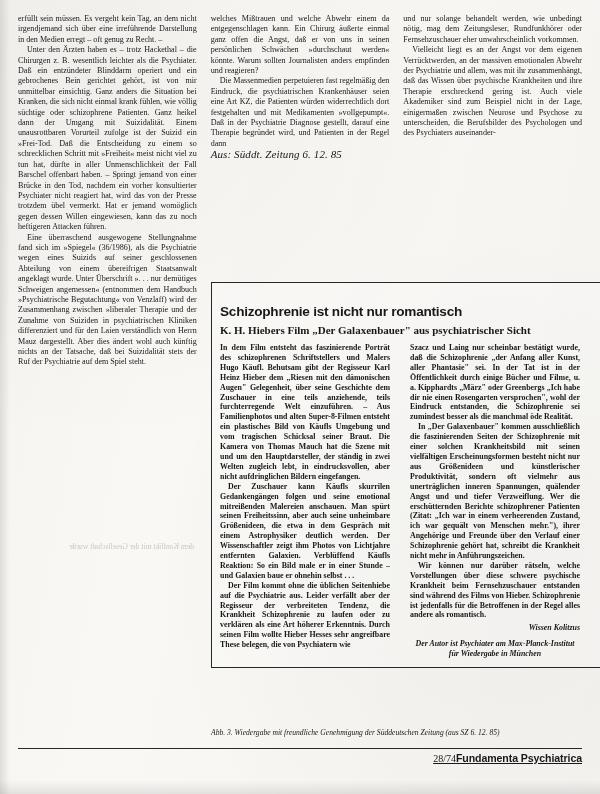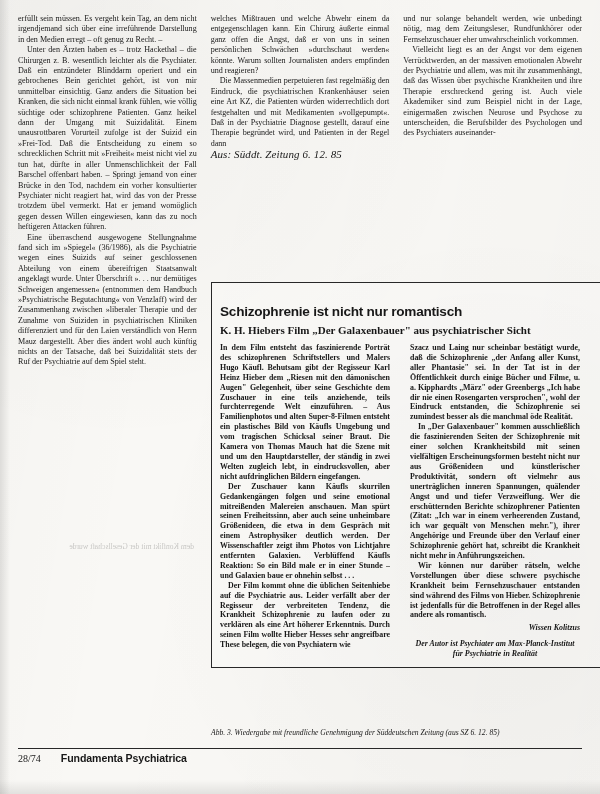--- a/index.html
+++ b/index.html
@@ -183,33 +183,33 @@
     height: 1.1px;
     background: #2a2a2a;
   }
   .footer {
     position: absolute;
     left: 18px;
     top: 752px;
     width: 564px;
     display: flex;
     align-items: baseline;
-    justify-content: flex-start;
+    justify-content: flex-end;
+    text-decoration: underline;
   }
   .folio {
     font-family: "Liberation Serif", serif;
     font-size: 10px;
     font-weight: normal;
   }
   .journal {
     font-family: "Liberation Sans", sans-serif;
     font-weight: bold;
     font-size: 10.6px;
     letter-spacing: -0.1px;
-    padding-left: 20px;
   }
   .scan-edge-l {
     position: absolute;
     left: 0; top: 0; width: 10px; height: 794px;
     background: linear-gradient(90deg, rgba(0,0,0,0.10), rgba(0,0,0,0));
     pointer-events: none;
   }
   .scan-edge-b {
     position: absolute;
     left: 0; bottom: 0; width: 600px; height: 14px;
@@ -259,21 +259,21 @@
         <div class="framed-col">
           <p class="noind">In dem Film entsteht das faszinierende Porträt des schizophrenen Schriftstellers und Malers Hugo Käufl. Behutsam gibt der Regisseur Karl Heinz Hieber dem „Riesen mit den dämonischen Augen" Gelegenheit, über seine Geschichte dem Zuschauer in eine teils anziehende, teils furchterregende Welt einzuführen. – Aus Familienphotos und alten Super-8-Filmen entsteht ein plastisches Bild von Käufls Umgebung und vom tragischen Schicksal seiner Braut. Die Kamera von Thomas Mauch hat die Szene mit und um den Hauptdarsteller, der ständig in zwei Welten zugleich lebt, in eindrucksvollen, aber nicht aufdringlichen Bildern eingefangen.</p>
           <p>Der Zuschauer kann Käufls skurrilen Gedankengängen folgen und seine emotional mitreißenden Malereien anschauen. Man spürt seinen Freiheitssinn, aber auch seine unheimbare Größenideen, die etwa in dem Gespräch mit einem Astrophysiker deutlich werden. Der Wissenschaftler zeigt ihm Photos von Lichtjahre entfernten Galaxien. Verblüffend Käufls Reaktion: So ein Bild male er in einer Stunde – und Galaxien baue er ohnehin selbst . . .</p>
           <p>Der Film kommt ohne die üblichen Seitenhiebe auf die Psychiatrie aus. Leider verfällt aber der Regisseur der verbreiteten Tendenz, die Krankheit Schizophrenie zu laufen oder zu verklären als eine Art höherer Erkenntnis. Durch seinen Film wollte Hieber Hesses sehr angreifbare These belegen, die von Psychiatern wie</p>
         </div>
         <div class="framed-col">
           <p class="noind">Szacz und Laing nur scheinbar bestätigt wurde, daß die Schizophrenie „der Anfang aller Kunst, aller Phantasie" sei. In der Tat ist in der Öffentlichkeit durch einige Bücher und Filme, u. a. Kipphardts „März" oder Greenbergs „Ich habe dir nie einen Rosengarten versprochen", wohl der Eindruck entstanden, die Schizophrenie sei zumindest besser als die manchmal öde Realität.</p>
           <p>In „Der Galaxenbauer" kommen ausschließlich die faszinierenden Seiten der Schizophrenie mit einer solchen Krankheitsbild mit seinen vielfältigen Erscheinungsformen besteht nicht nur aus Größenideen und künstlerischer Produktivität, sondern oft vielmehr aus unerträglichen inneren Spannungen, quälender Angst und und tiefer Verzweiflung. Wer die erschütternden Berichte schizophrener Patienten (Zitat: „Ich war in einem verheerenden Zustand, ich war gequält von Menschen mehr."), ihrer Angehörige und Freunde über den Verlauf einer Schizophrenie gehört hat, schreibt die Krankheit nicht mehr in Anführungszeichen.</p>
           <p>Wir können nur darüber rätseln, welche Vorstellungen über diese schwere psychische Krankheit beim Fernsehzuschauer entstanden sind während des Films von Hieber. Schizophrenie ist jedenfalls für die Betroffenen in der Regel alles andere als romantisch.</p>
           <p class="sig">Wissen Kolitzus</p>
-          <p class="endnote">Der Autor ist Psychiater am Max-Planck-Institut für Psychiatrie in Realität</p>
+          <p class="endnote">Der Autor ist Psychiater am Max-Planck-Institut für Wiedergabe in München</p>
         </div>
       </div>
     </div>
 
     <div class="figcaption">Abb. 3. Wiedergabe mit freundliche Genehmigung der Süddeutschen Zeitung (aus SZ 6. 12. 85)</div>
 
   </div>
 
   <div class="footer-rule"></div>
   <div class="footer">

